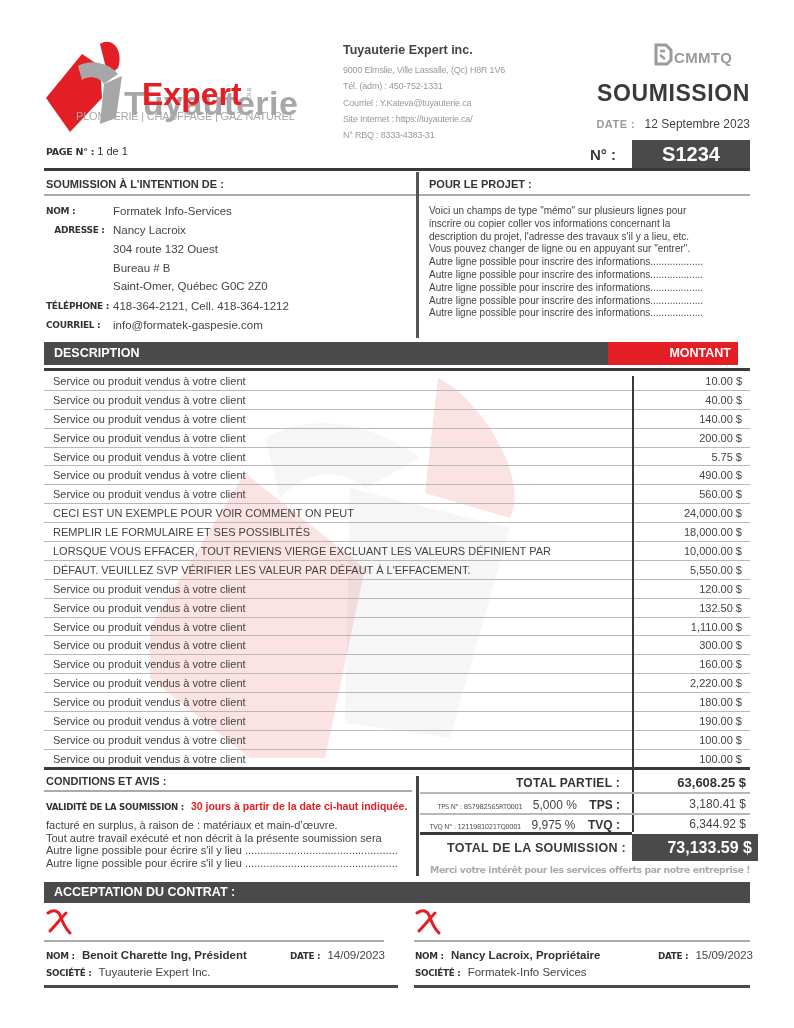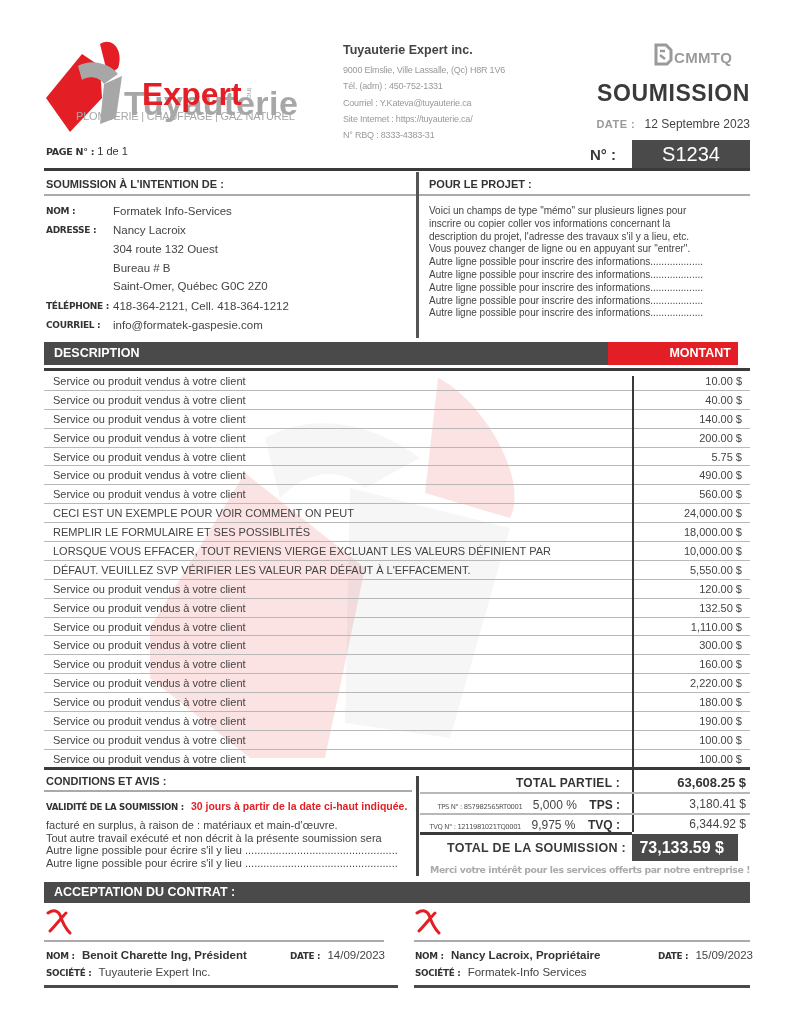--- a/index.html
+++ b/index.html
@@ -15,21 +15,21 @@
   .company .name { font-weight: bold; font-size: 12.5px; color: #444; margin-bottom: 5px; }
   .company .line { font-size: 9px; color: #999; line-height: 16.3px; letter-spacing: -0.2px; }
 
   .cmmtq { position: absolute; left: 652px; top: 42px; height: 24px; display: flex; align-items: flex-end; }
   .cmmtq .txt { font-weight: bold; font-size: 15px; color: #9a9a9a; letter-spacing: 0.3px; }
   .title { position: absolute; right: 44px; top: 80px; font-size: 23px; font-weight: bold; color: #3a3a3a; letter-spacing: 0.6px; }
   .date { position: absolute; right: 44px; top: 117px; font-size: 12px; color: #444; }
   .date .lbl { color: #9a9a9a; font-weight: bold; font-size: 11px; margin-right: 6px; letter-spacing: 0.5px; }
   .numrow { position: absolute; left: 590px; top: 140px; height: 28px; width: 160px; display: flex; align-items: center; }
   .numrow .lbl { font-weight: bold; font-size: 15px; color: #3a3a3a; width: 40px; margin-left: 0; }
-  .numrow .box { position: absolute; left: 42px; top: 0; width: 118px; height: 28px; background: #4a4a4a; color: #fff; font-weight: normal; font-size: 20px; text-align: center; line-height: 28px; }
+  .numrow .box { position: absolute; left: 42px; top: 0; width: 118px; height: 28px; background: #4a4a4a; color: #fff; font-weight: bold; font-size: 20px; text-align: center; line-height: 28px; }
 
   .topbar { position: absolute; left: 44px; top: 168px; width: 706px; height: 3px; background: #3a3a3a; }
 
   
   .sec-head { position: absolute; font-weight: bold; font-size: 11px; color: #333; }
   .sec-line { position: absolute; height: 2px; background: #aaa; }
   .vdiv { position: absolute; width: 3px; background: #555; }
   .client-row { position: absolute; left: 46px; font-size: 11.5px; color: #444; display: flex; }
   .client-row .lbl { font-family: "DejaVu Sans", sans-serif; font-weight: bold; font-size: 9px; width: 67px; color: #333; letter-spacing: -0.3px; padding-top: 1px; }
   .project-text { position: absolute; left: 429px; top: 205px; width: 322px; font-size: 10px; line-height: 12.8px; color: #444; }
@@ -59,21 +59,21 @@
   .tot-row { position: absolute; left: 420px; width: 330px; display: flex; align-items: center; }
   .tot-row .l { width: 208px; text-align: right; padding-right: 8px; }
   .tot-row .v { flex: 1; text-align: right; padding-right: 4px; }
   .tot-vline { position: absolute; left: 632px; top: 770px; width: 2px; height: 62px; background: #3a3a3a; }
   .tot-sep { position: absolute; left: 420px; width: 330px; height: 1.5px; background: #b8b8b8; }
   .tax-no { font-family: "DejaVu Sans", sans-serif; font-size: 6.8px; color: #555; letter-spacing: -0.4px; }
   .tax-pct { font-size: 12px; color: #444; margin-left: 6px; }
   .tax-lbl { font-weight: bold; font-size: 12px; color: #333; margin-left: 8px; }
   .grand-line { position: absolute; left: 420px; top: 832px; width: 212px; height: 3px; background: #3a3a3a; }
   .grand-lbl { position: absolute; left: 420px; top: 836px; width: 206px; text-align: right; font-weight: bold; font-size: 12.5px; color: #3a3a3a; line-height: 24px; letter-spacing: 0.3px; }
-  .grand-box { position: absolute; left: 632px; top: 834px; width: 106px; height: 27px; background: #4a4a4a; color: #fff; font-weight: bold; font-size: 16px; text-align: right; padding-right: 14px; line-height: 27px; }
+  .grand-box { position: absolute; left: 632px; top: 834px; width: 126px; height: 27px; background: #4a4a4a; color: #fff; font-weight: bold; font-size: 16px; text-align: right; padding-right: 6px; line-height: 27px; }
   .thanks { position: absolute; right: 44px; top: 864px; font-family: "DejaVu Sans", sans-serif; font-size: 9.3px; font-weight: bold; color: #aaa; letter-spacing: -0.4px; }
 
   
   .accept-head { position: absolute; left: 44px; top: 882px; width: 706px; height: 21px; background: #4a4a4a; color: #fff; font-weight: bold; font-size: 12.5px; line-height: 21px; padding-left: 10px; }
   .sig-x { position: absolute; top: 907px; width: 26px; height: 28px; }
   .sig-line { position: absolute; top: 940px; height: 2px; background: #aaa; }
   .sig-name { position: absolute; top: 949px; font-size: 11.5px; color: #333; white-space: nowrap; }
   .sig-name .lbl, .sig-date .lbl, .sig-co .lbl { font-family: "DejaVu Sans", sans-serif; font-weight: bold; font-size: 8.8px; color: #333; letter-spacing: -0.3px; margin-right: 4px; }
   .sig-name .v { font-weight: bold; }
   .sig-date { position: absolute; top: 949px; font-size: 11.5px; color: #444; white-space: nowrap; }
@@ -136,21 +136,21 @@
   <div class="sec-head" style="left:46px;top:178px;">SOUMISSION À L’INTENTION DE :</div>
   <div class="sec-line" style="left:44px;top:194px;width:372px;"></div>
   <div class="vdiv" style="left:416px;top:172px;height:166px;"></div>
   <div class="sec-head" style="left:429px;top:178px;">POUR LE PROJET :</div>
   <div class="sec-line" style="left:419px;top:194px;width:331px;"></div>
 
   <div class="client-row" style="top:205px;">
     <span class="lbl">NOM :</span>
     <span>Formatek Info-Services</span>
   </div>
-  <div class="client-row" style="top:224px;">
+  <div class="client-row" style="top:224px;text-align:center;">
     <span class="lbl">ADRESSE :</span>
     <span>Nancy Lacroix</span>
   </div>
   <div class="client-row" style="top:243px;">
     <span class="lbl"></span>
     <span>304 route 132 Ouest</span>
   </div>
   <div class="client-row" style="top:262px;">
     <span class="lbl"></span>
     <span>Bureau # B</span>

